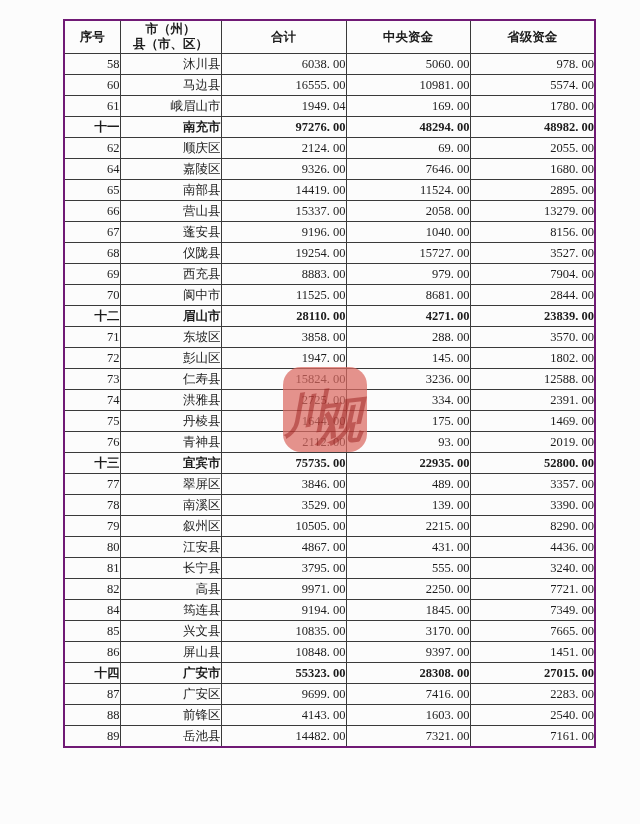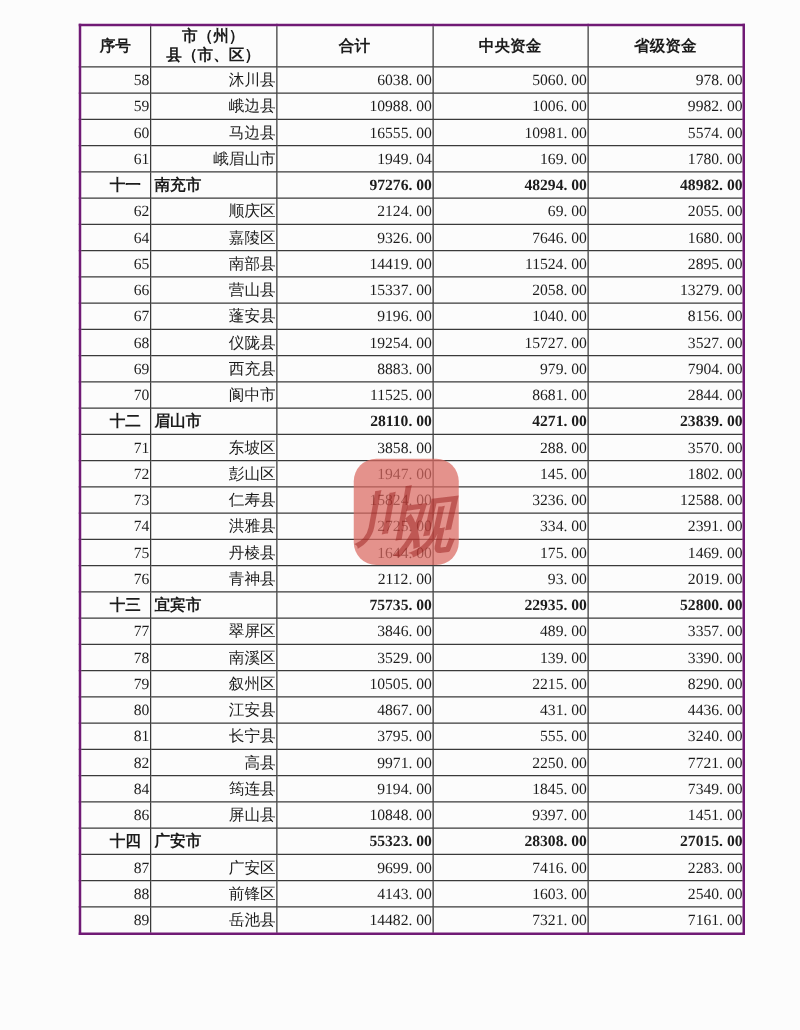--- a/index.html
+++ b/index.html
@@ -48,22 +48,22 @@
     font-size: 12.5px;
     vertical-align: middle;
     padding: 0;
   }
   td.serial-cell   { text-align: right; padding-right: 5px; }
   td.region-cell   { text-align: right; padding-right: 6px; }
   td.total-cell,
   td.central-cell,
   td.provincial-cell { text-align: right; padding-right: 8px; }
   tr.city-row td { font-weight: bold; }
-  tr.city-row td.serial-cell { text-align: center; padding-left: 16px; padding-right: 0; }
-  tr.city-row td.region-cell { text-align: left; padding-left: 3px; padding-right: 0; }
+  tr.city-row td.serial-cell { text-align: right; padding-left: 16px; padding-right: 0; }
+  tr.city-row td.region-cell { text-align: right; padding-left: 3px; padding-right: 0; }
 
   
   .watermark {
     position: absolute;
     left: 283px;
     top: 367px;
     width: 84px;
     height: 85px;
     background: rgba(219, 106, 97, 0.72);
     border-radius: 18px;
@@ -116,27 +116,20 @@
     </thead>
     <tbody id="table-body">
         <tr class="county-row">
           <td class="serial-cell">58</td>
           <td class="region-cell">沐川县</td>
           <td class="total-cell">6038. 00</td>
           <td class="central-cell">5060. 00</td>
           <td class="provincial-cell">978. 00</td>
         </tr>
         <tr class="county-row">
-          <td class="serial-cell">59</td>
-          <td class="region-cell">峨边县</td>
-          <td class="total-cell">10988. 00</td>
-          <td class="central-cell">1006. 00</td>
-          <td class="provincial-cell">9982. 00</td>
-        </tr>
-        <tr class="county-row">
           <td class="serial-cell">60</td>
           <td class="region-cell">马边县</td>
           <td class="total-cell">16555. 00</td>
           <td class="central-cell">10981. 00</td>
           <td class="provincial-cell">5574. 00</td>
         </tr>
         <tr class="county-row">
           <td class="serial-cell">61</td>
           <td class="region-cell">峨眉山市</td>
           <td class="total-cell">1949. 04</td>
@@ -305,20 +298,27 @@
           <td class="provincial-cell">7721. 00</td>
         </tr>
         <tr class="county-row">
           <td class="serial-cell">84</td>
           <td class="region-cell">筠连县</td>
           <td class="total-cell">9194. 00</td>
           <td class="central-cell">1845. 00</td>
           <td class="provincial-cell">7349. 00</td>
         </tr>
         <tr class="county-row">
+          <td class="serial-cell">85</td>
+          <td class="region-cell">兴文县</td>
+          <td class="total-cell">10835. 00</td>
+          <td class="central-cell">3170. 00</td>
+          <td class="provincial-cell">7665. 00</td>
+        </tr>
+        <tr class="county-row">
           <td class="serial-cell">86</td>
           <td class="region-cell">屏山县</td>
           <td class="total-cell">10848. 00</td>
           <td class="central-cell">9397. 00</td>
           <td class="provincial-cell">1451. 00</td>
         </tr>
         <tr class="city-row">
           <td class="serial-cell">十四</td>
           <td class="region-cell">广安市</td>
           <td class="total-cell">55323. 00</td>

